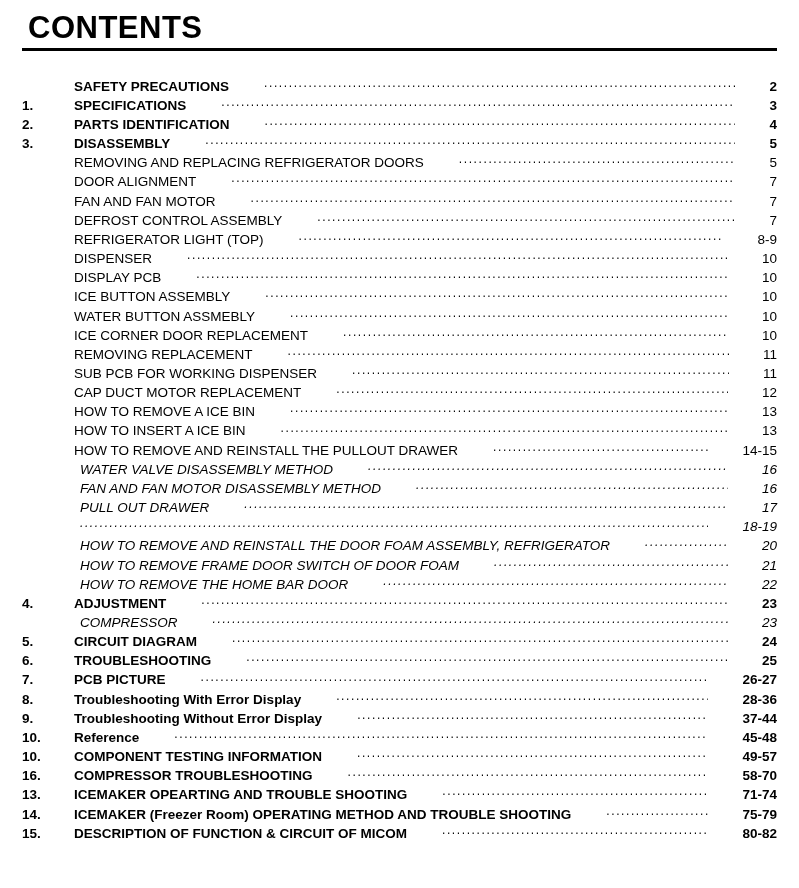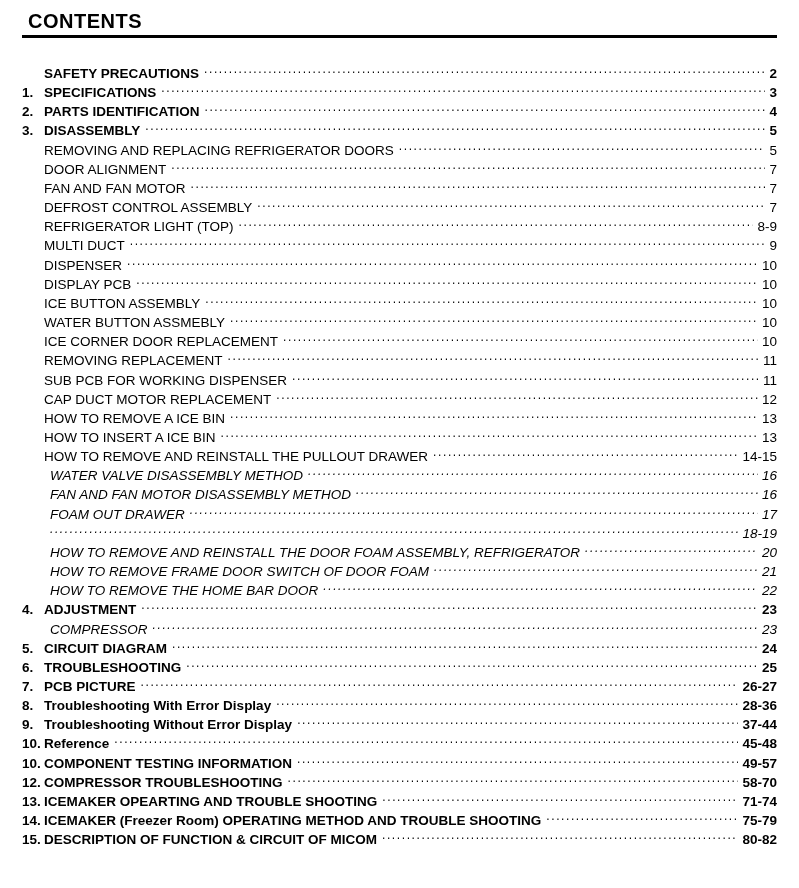--- a/index.html
+++ b/index.html
@@ -15,39 +15,40 @@
     overflow: hidden;
   }
   .page {
     position: relative;
     width: 799px;
     height: 888px;
     box-sizing: border-box;
     padding: 0;
   }
   .title {
-    font-size: 20px;
+    font-size: 31px;
     font-weight: bold;
     letter-spacing: 0.5px;
     margin: 10px 0 0 28px;
     line-height: 1.15;
   }
   .title-rule {
     margin: 2px 22px 0 22px;
     border-bottom: 3px solid #000;
   }
   .toc {
     margin: 26px 22px 0 22px;
   }
   .row {
     display: flex;
-    align-items: flex-start;
+    align-items: center;
     font-size: 13.5px;
     line-height: 1.42;
     white-space: nowrap;
+    gap: 30px;
   }
   .row.bold .label,
   .row.bold .page-no {
     font-weight: bold;
   }
   .row .num {
     font-weight: bold;
     flex: 0 0 auto;
   }
   .row .label {
@@ -136,26 +137,20 @@
         <span class="page-no">7</span>
       </div>
       <div class="row ind1">
         <span class="num numcol" style="flex: 0 0 0px; width: 0px;"></span>
         <span class="label">REFRIGERATOR LIGHT (TOP)</span>
         <span class="leader"></span>
         <span class="page-no">8-9</span>
       </div>
       <div class="row ind1">
         <span class="num numcol" style="flex: 0 0 0px; width: 0px;"></span>
-        <span class="label">MULTI DUCT</span>
-        <span class="leader"></span>
-        <span class="page-no">9</span>
-      </div>
-      <div class="row ind1">
-        <span class="num numcol" style="flex: 0 0 0px; width: 0px;"></span>
         <span class="label">DISPENSER</span>
         <span class="leader"></span>
         <span class="page-no">10</span>
       </div>
       <div class="row ind1">
         <span class="num numcol" style="flex: 0 0 0px; width: 0px;"></span>
         <span class="label">DISPLAY PCB</span>
         <span class="leader"></span>
         <span class="page-no">10</span>
       </div>
@@ -220,21 +215,21 @@
         <span class="page-no">16</span>
       </div>
       <div class="row ind2">
         <span class="num numcol" style="flex: 0 0 0px; width: 0px;"></span>
         <span class="label">FAN AND FAN MOTOR DISASSEMBLY METHOD</span>
         <span class="leader"></span>
         <span class="page-no">16</span>
       </div>
       <div class="row ind2">
         <span class="num numcol" style="flex: 0 0 0px; width: 0px;"></span>
-        <span class="label">FOAM OUT DRAWER</span>
+        <span class="label">PULL OUT DRAWER</span>
         <span class="leader"></span>
         <span class="page-no">17</span>
       </div>
       <div class="row ind2">
         <span class="num numcol" style="flex: 0 0 0px; width: 0px;"></span>
         <span class="leader"></span>
         <span class="page-no">18-19</span>
       </div>
       <div class="row ind2">
         <span class="num numcol" style="flex: 0 0 0px; width: 0px;"></span>
@@ -302,21 +297,21 @@
         <span class="leader"></span>
         <span class="page-no">45-48</span>
       </div>
       <div class="row ind0 bold">
         <span class="num numcol">10.</span>
         <span class="label">COMPONENT TESTING INFORMATION</span>
         <span class="leader"></span>
         <span class="page-no">49-57</span>
       </div>
       <div class="row ind0 bold">
-        <span class="num numcol">12.</span>
+        <span class="num numcol">16.</span>
         <span class="label">COMPRESSOR TROUBLESHOOTING</span>
         <span class="leader"></span>
         <span class="page-no">58-70</span>
       </div>
       <div class="row ind0 bold">
         <span class="num numcol">13.</span>
         <span class="label">ICEMAKER OPEARTING AND TROUBLE SHOOTING</span>
         <span class="leader"></span>
         <span class="page-no">71-74</span>
       </div>

